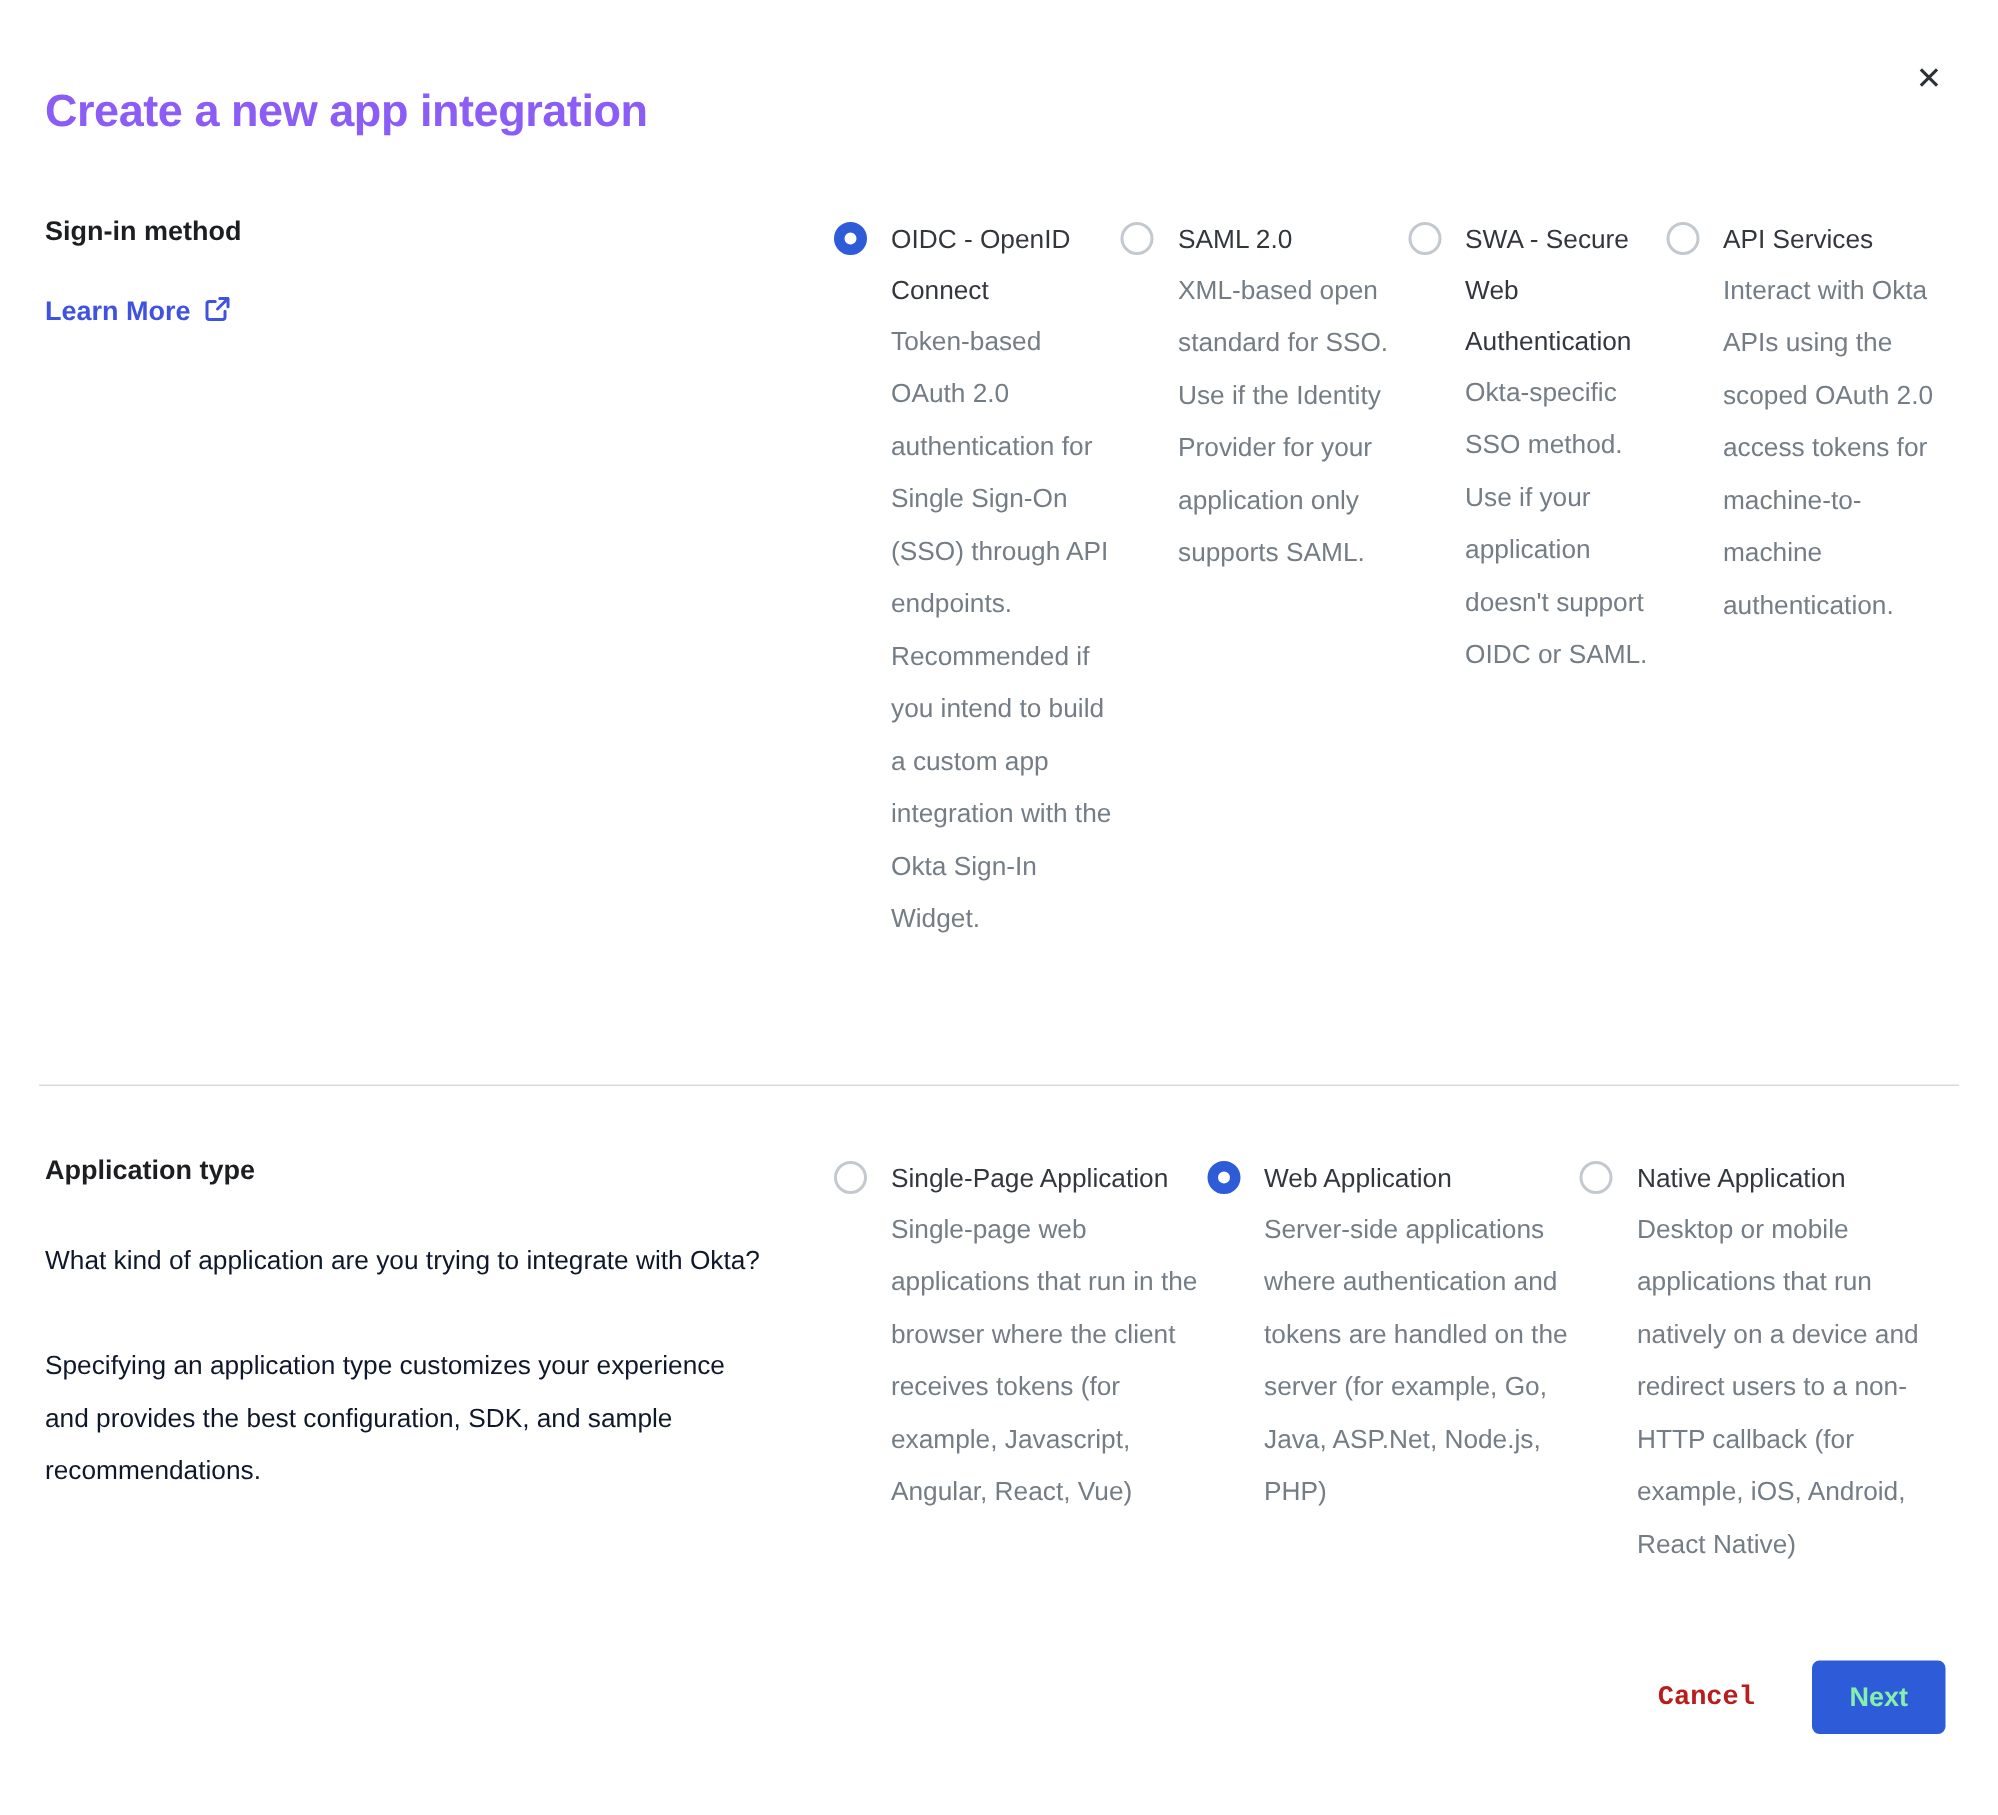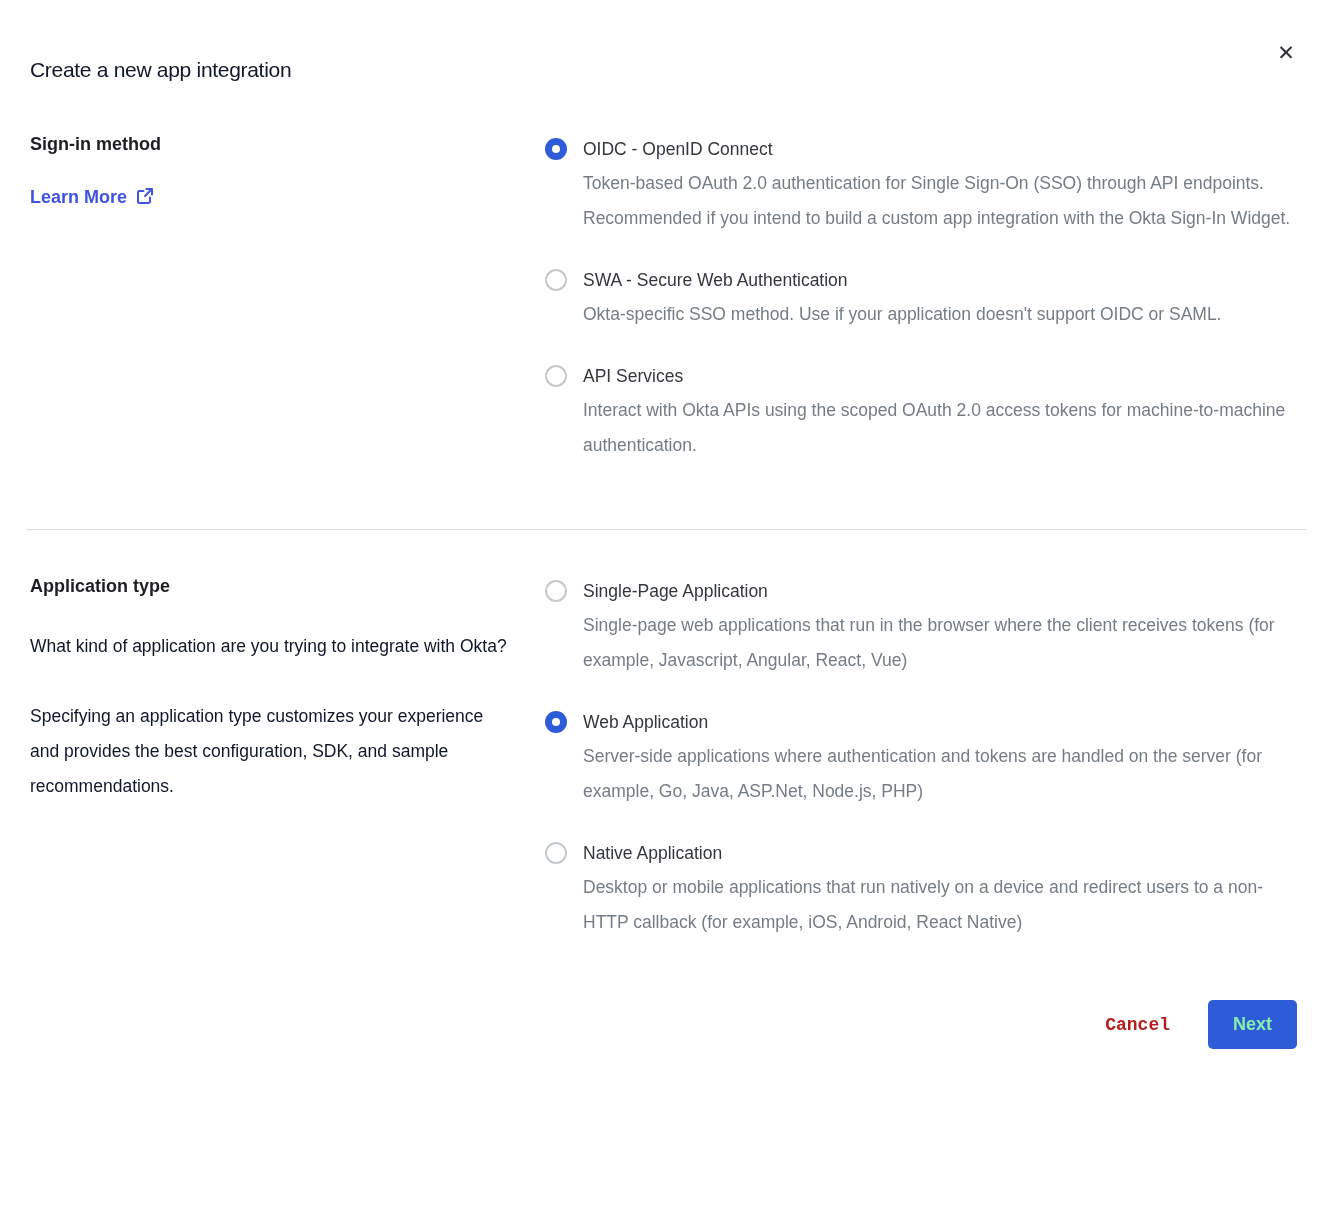--- a/index.html
+++ b/index.html
@@ -27,30 +27,31 @@
     align-items: center;
     justify-content: center;
     font-size: 21px;
     color: #2e3135;
     cursor: pointer;
     background: none;
     border: none;
     line-height: 1;
   }
   .modal-title {
-    font-size: 21px;
-    font-weight: 400;
+    font-size: 30px;
+    font-weight: 700;
     letter-spacing: -0.3px;
-    color: #0f172a;
+    color: #8b5cf6;
     margin-top: 16px;
   }
   .section {
     display: grid;
     grid-template-columns: 515px 1fr;
     margin-top: 50px;
+    gap: 11px;
   }
   .section-left { padding-top: 2px; }
   .section-label {
     font-size: 18px;
     font-weight: 700;
     color: #1d1e22;
     margin-bottom: 32px;
   }
   .learn-more {
     display: inline-flex;
@@ -64,21 +65,21 @@
   }
   .ext-icon { display: inline-block; width: 18px; height: 18px; }
   .left-desc {
     font-size: 17.5px;
     line-height: 35px;
     color: #0f172a;
     max-width: 480px;
     margin-bottom: 35px;
   }
   .left-desc + .left-desc { margin-top: 18px; }
-  .options { display: flex; flex-direction: column; }
+  .options { display: flex; flex-direction: row; }
   .option {
     display: flex;
     align-items: flex-start;
     margin-bottom: 27px;
     cursor: pointer;
   }
   .option:last-child { margin-bottom: 0; }
   .radio {
     width: 22px;
     height: 22px;
@@ -164,20 +165,27 @@
     <div class="options">
 
       <div class="option">
         <span class="radio checked"></span>
         <div class="option-body">
           <div class="option-title">OIDC - OpenID Connect</div>
           <div class="option-desc">Token-based OAuth 2.0 authentication for Single Sign-On (SSO) through API endpoints. Recommended if you intend to build a custom app integration with the Okta Sign-In Widget.</div>
         </div>
       </div>
 
+      <div class="option">
+        <span class="radio"></span>
+        <div class="option-body">
+          <div class="option-title">SAML 2.0</div>
+          <div class="option-desc">XML-based open standard for SSO. Use if the Identity Provider for your application only supports SAML.</div>
+        </div>
+      </div>
 
       <div class="option">
         <span class="radio"></span>
         <div class="option-body">
           <div class="option-title">SWA - Secure Web Authentication</div>
           <div class="option-desc">Okta-specific SSO method. Use if your application doesn't support OIDC or SAML.</div>
         </div>
       </div>
 
       <div class="option">

